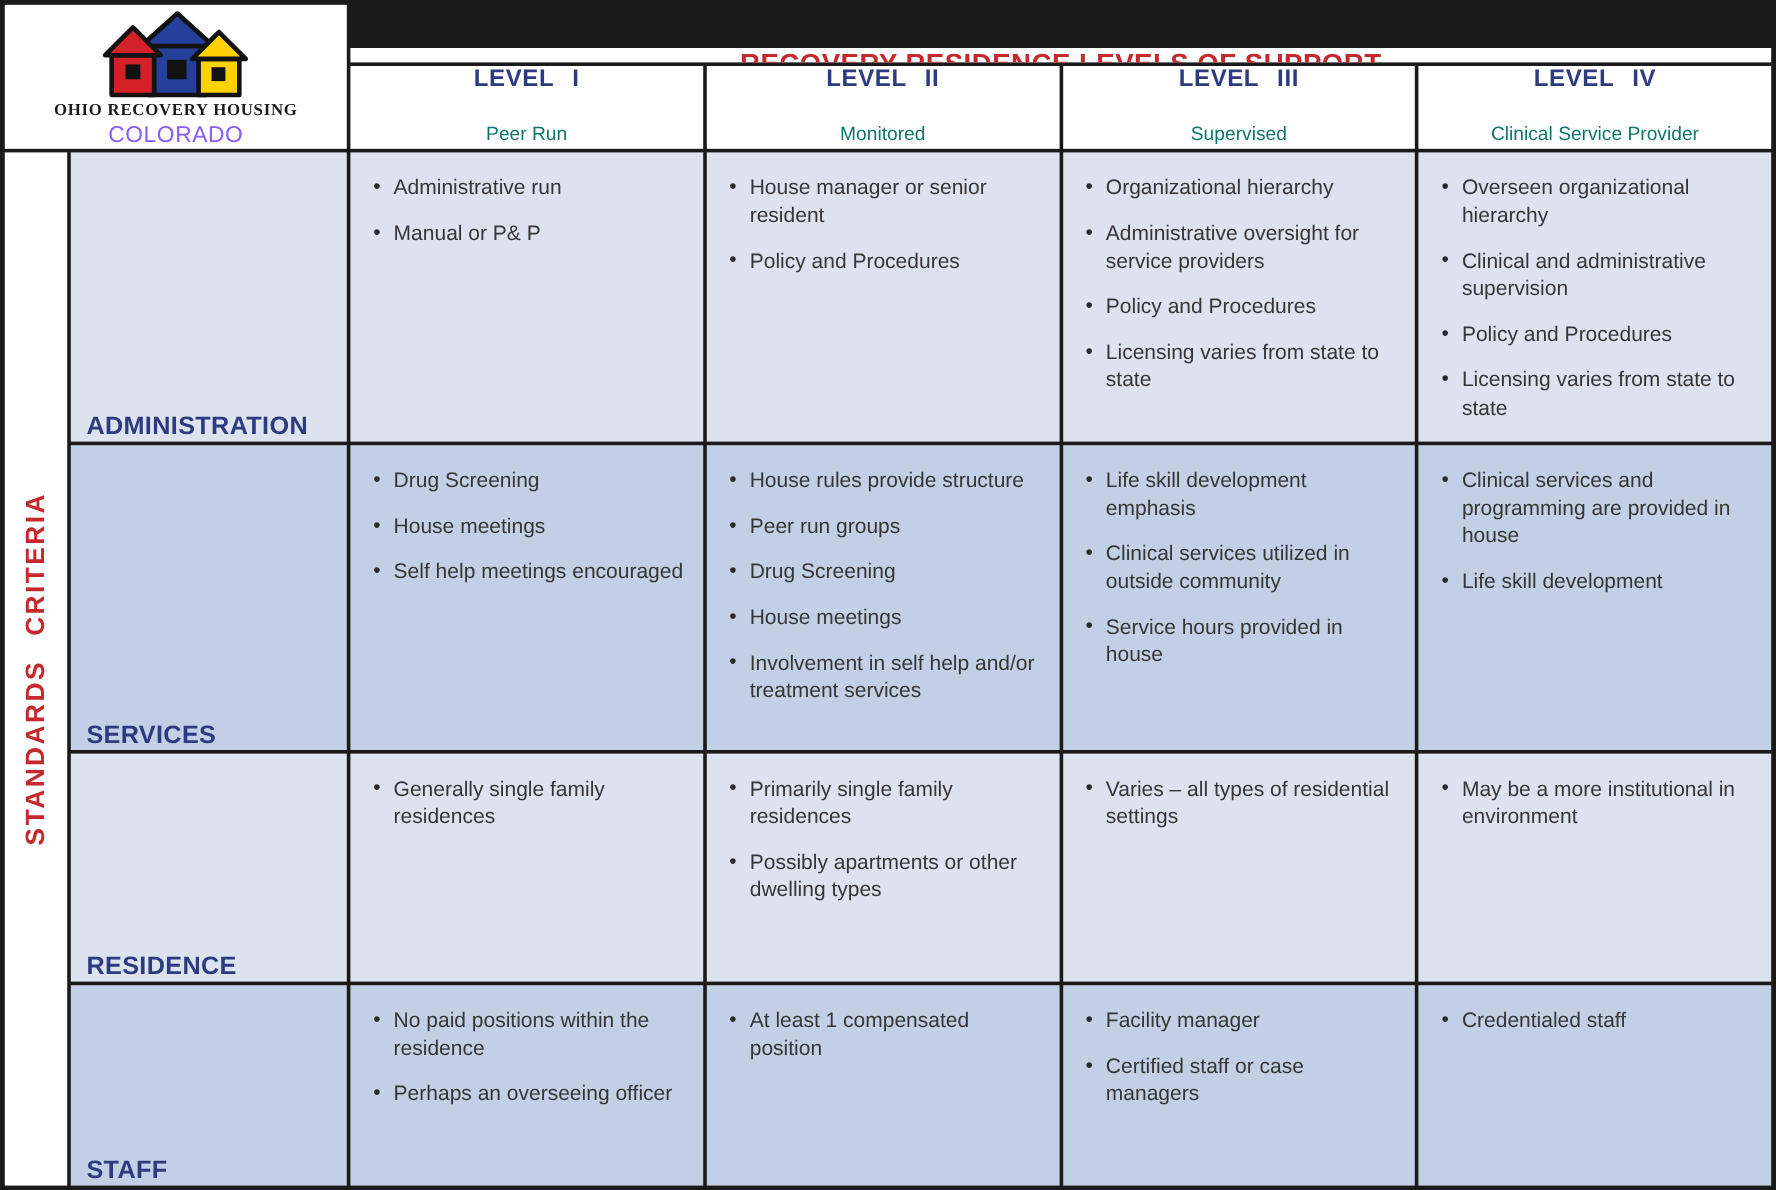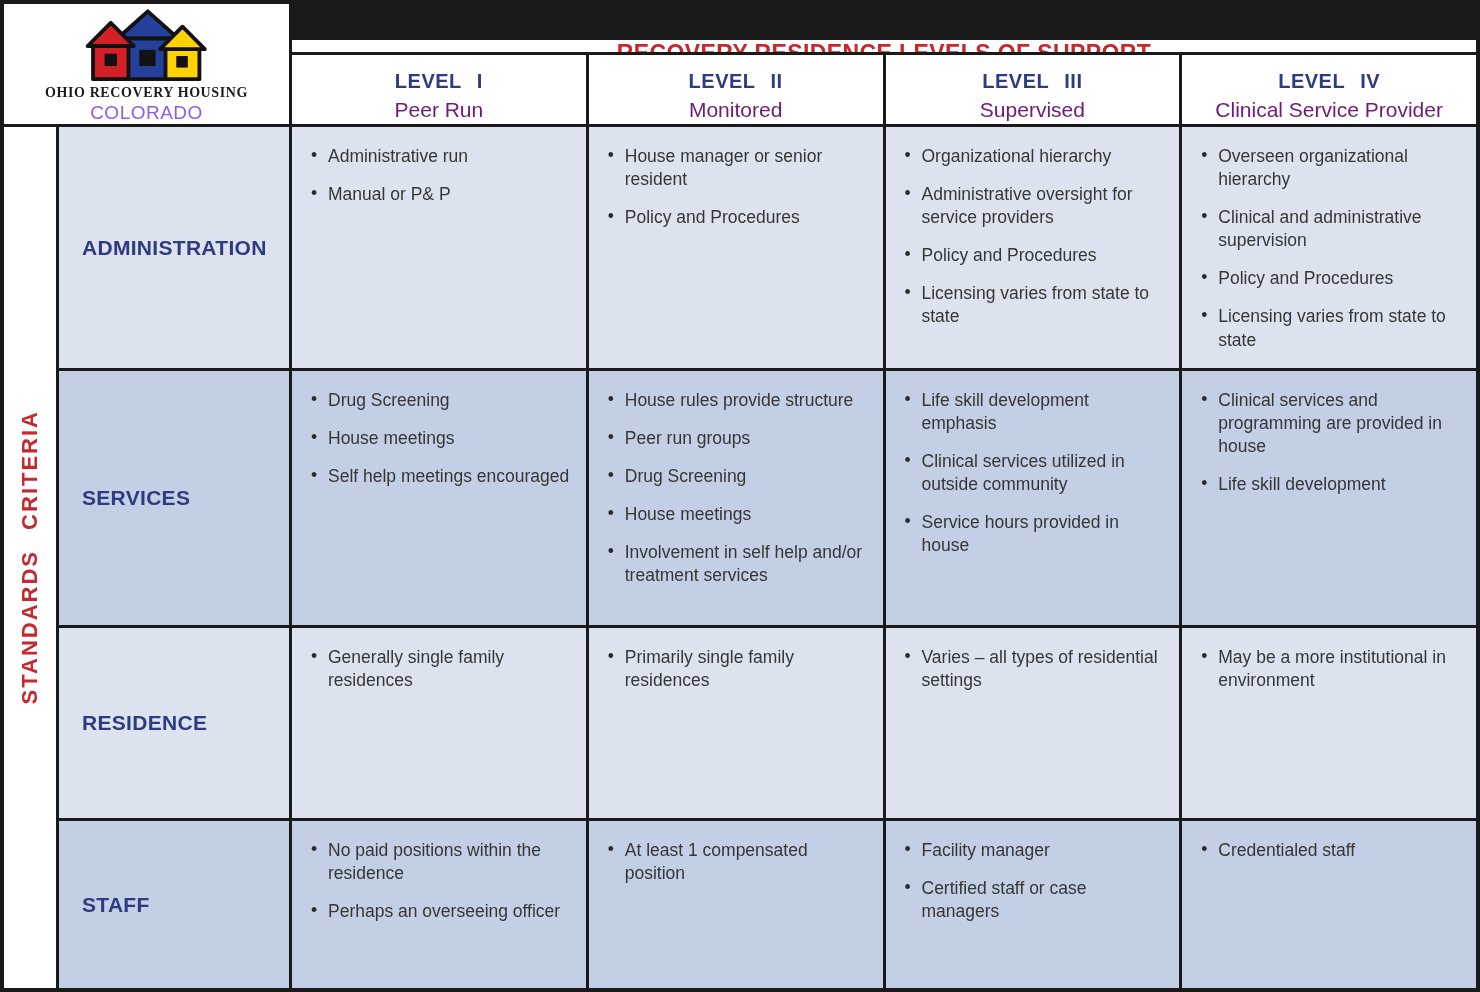--- a/index.html
+++ b/index.html
@@ -37,48 +37,48 @@
   .title-cell {
     grid-column: 3 / 7; grid-row: 1;
     display: flex; align-items: flex-start; justify-content: center; margin-top: 36px;
   }
   .title-cell span {
     color: #c5292e; font-weight: bold; font-size: 23px; letter-spacing: 0.4px;
   }
 
   .level-cell {
     grid-row: 2;
-    display: flex; flex-direction: column; align-items: center; justify-content: flex-end;
+    display: flex; flex-direction: column; align-items: center; justify-content: space-between;
     gap: 5px; padding-bottom: 2px;
   }
   .level-name {
     color: #2e3b80; font-weight: bold; font-size: 20px; letter-spacing: 0.5px;
   }
   .level-numeral { margin-left: 15px; }
-  .level-subtitle { color: #701a75; font-size: 21px; }
+  .level-subtitle { color: #0f766e; font-size: 16px; }
 
   
   .side-strip {
     grid-column: 1; grid-row: 3 / 7;
     display: flex; align-items: center; justify-content: center;
   }
   .side-strip span {
     writing-mode: vertical-rl; transform: rotate(180deg);
     color: #c5292e; font-weight: bold; font-size: 22px;
     letter-spacing: 2px; word-spacing: 12px; white-space: nowrap;
   }
 
   
   .shade-light { background: #dce3ef; }
   .shade-dark  { background: #c2cfe4; }
 
   .row-header {
     grid-column: 2;
-    display: flex; align-items: center;
-    padding-left: 23px;
+    display: flex; align-items: flex-end;
+    padding-left: 13px;
   }
   .row-header span {
     color: #2e3b80; font-weight: bold; font-size: 21px; letter-spacing: 0.3px;
   }
 
   .bullets {
     list-style: none; margin: 0; padding: 18px 12px 0 17px;
   }
   .bullets li {
     position: relative; padding-left: 19px; margin-bottom: 15px;
@@ -208,20 +208,21 @@
     <span>RESIDENCE</span>
   </div>
   <div class="cell shade-light" style="grid-column:3;grid-row:5">
     <ul class="bullets">
       <li>Generally single family residences</li>
     </ul>
   </div>
   <div class="cell shade-light" style="grid-column:4;grid-row:5">
     <ul class="bullets">
       <li>Primarily single family residences</li>
+      <li>Possibly apartments or other dwelling types</li>
     </ul>
   </div>
   <div class="cell shade-light" style="grid-column:5;grid-row:5">
     <ul class="bullets">
       <li>Varies – all types of residential settings</li>
     </ul>
   </div>
   <div class="cell shade-light" style="grid-column:6;grid-row:5">
     <ul class="bullets">
       <li>May be a more institutional in environment</li>

